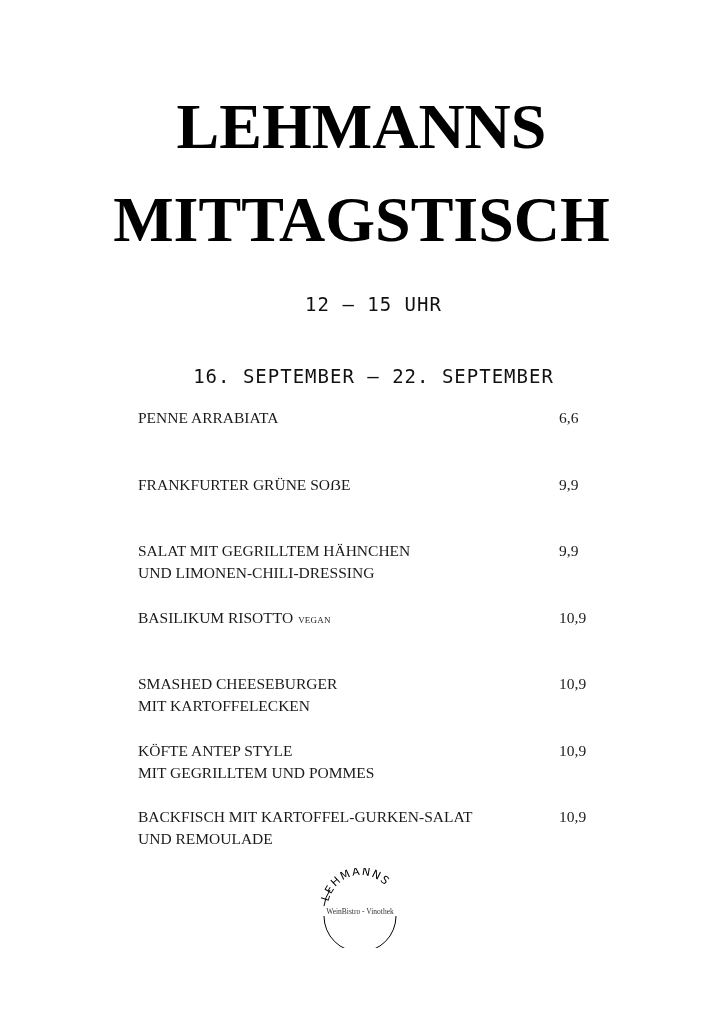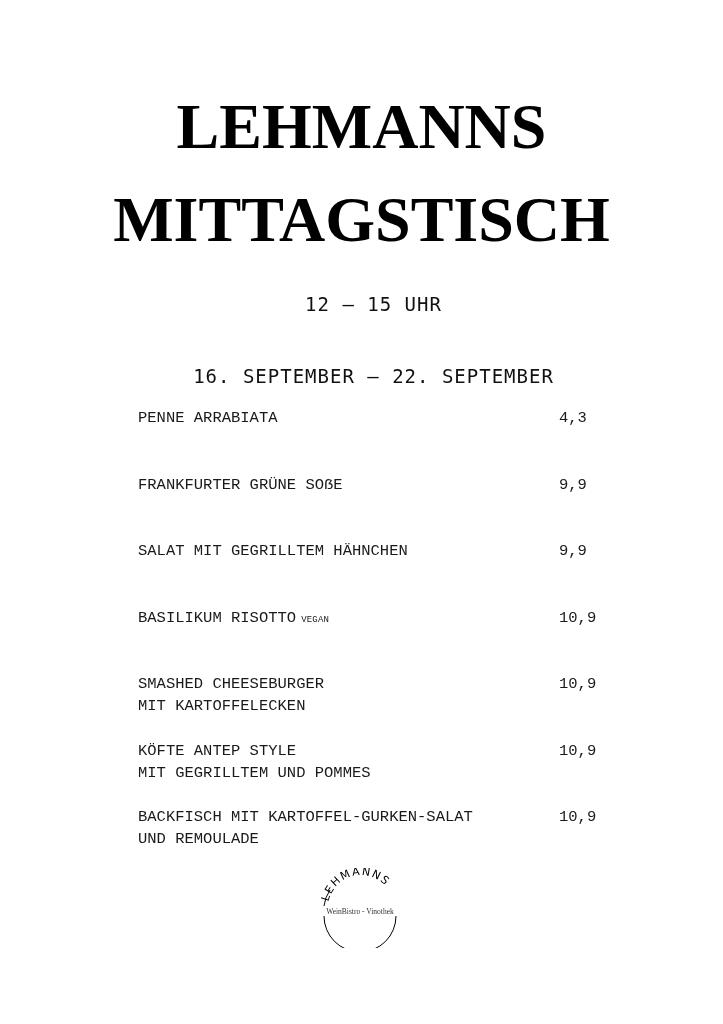--- a/index.html
+++ b/index.html
@@ -44,21 +44,21 @@
 
     .menu {
       position: absolute;
       left: 138px;
       top: 407px;
       width: 460px;
     }
     .item {
       position: relative;
       height: 66.5px;
-      font-family: Liberation Mono, monospace;
+      font-family: Liberation Serif, serif;
       font-size: 15.5px;
       line-height: 22px;
       color: #1a1a1a;
     }
     .item .name, .item .desc { display: block; white-space: nowrap; }
     .item .tag {
       font-size: 9px;
       letter-spacing: 0.2px;
       margin-left: 5px;
     }
@@ -81,28 +81,29 @@
 
 <h1 class="title l1">LEHMANNS</h1>
 <h1 class="title l2">MITTAGSTISCH</h1>
 
 <div class="sub s1">12 – 15 UHR</div>
 <div class="sub s2">16. SEPTEMBER – 22. SEPTEMBER</div>
 
 <div class="menu">
   <div class="item">
     <span class="name">PENNE ARRABIATA</span>
-    <span class="price">4,3</span>
+    <span class="price">6,6</span>
   </div>
   <div class="item">
     <span class="name">FRANKFURTER GRÜNE SOẞE</span>
     <span class="price">9,9</span>
   </div>
   <div class="item">
     <span class="name">SALAT MIT GEGRILLTEM HÄHNCHEN</span>
+    <span class="desc">UND LIMONEN-CHILI-DRESSING</span>
     <span class="price">9,9</span>
   </div>
   <div class="item">
     <span class="name"><span>BASILIKUM RISOTTO</span><span class="tag">VEGAN</span></span>
     <span class="price">10,9</span>
   </div>
   <div class="item">
     <span class="name">SMASHED CHEESEBURGER</span>
     <span class="desc">MIT KARTOFFELECKEN</span>
     <span class="price">10,9</span>

